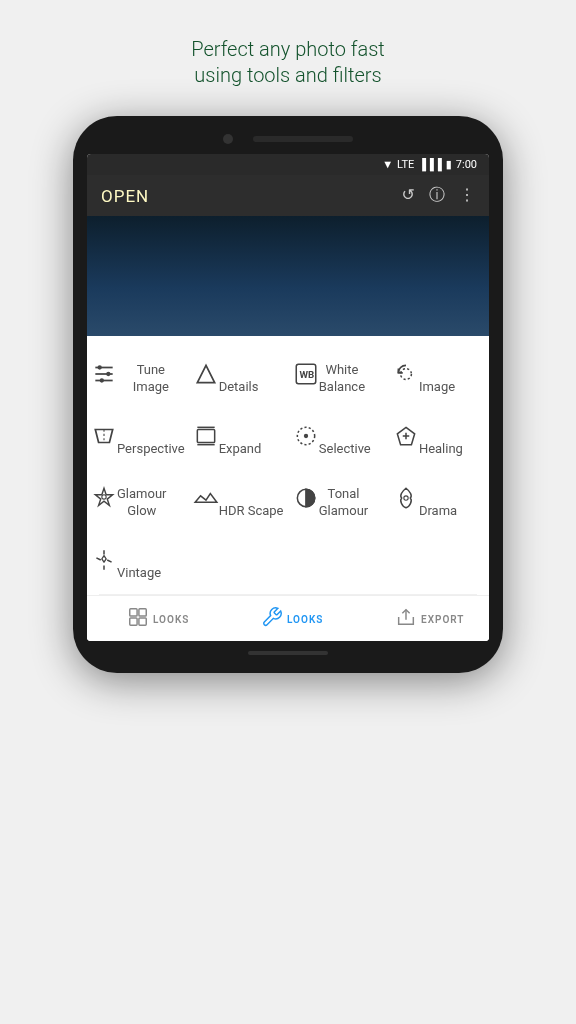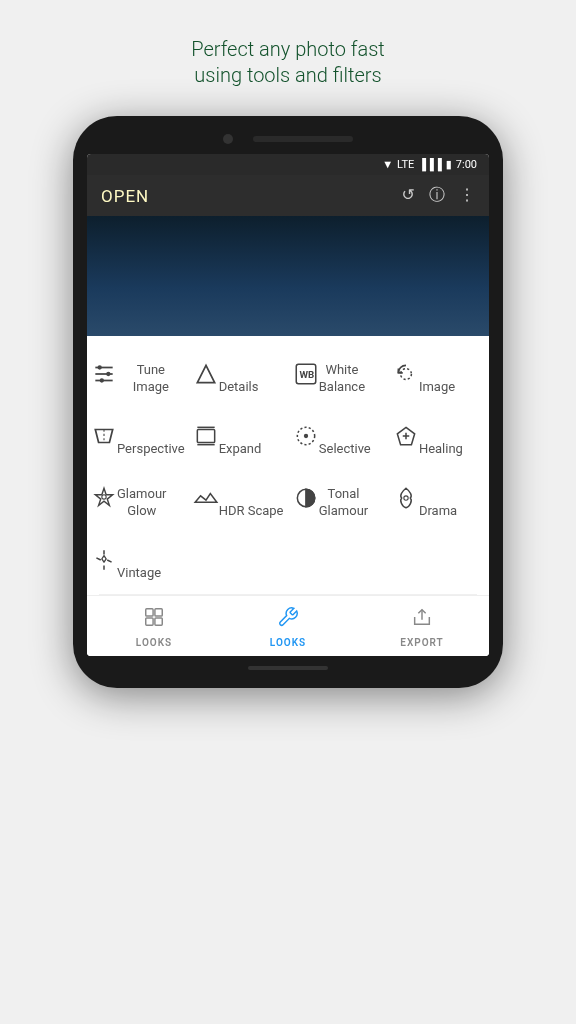--- a/index.html
+++ b/index.html
@@ -162,25 +162,26 @@
       background: #fff;
       border-top: 1px solid #eee;
       display: flex;
       justify-content: space-around;
       align-items: center;
       padding: 10px 0 8px;
     }
 
     .nav-item {
       display: flex;
-      flex-direction: column;
+      flex-direction: row;
       align-items: center;
       gap: 4px;
       flex: 1;
       cursor: pointer;
+      margin-left: 40px;
     }
 
     .nav-icon {
       font-size: 20px;
       color: #888;
     }
 
     .nav-label {
       font-size: 10px;
       color: #888;

